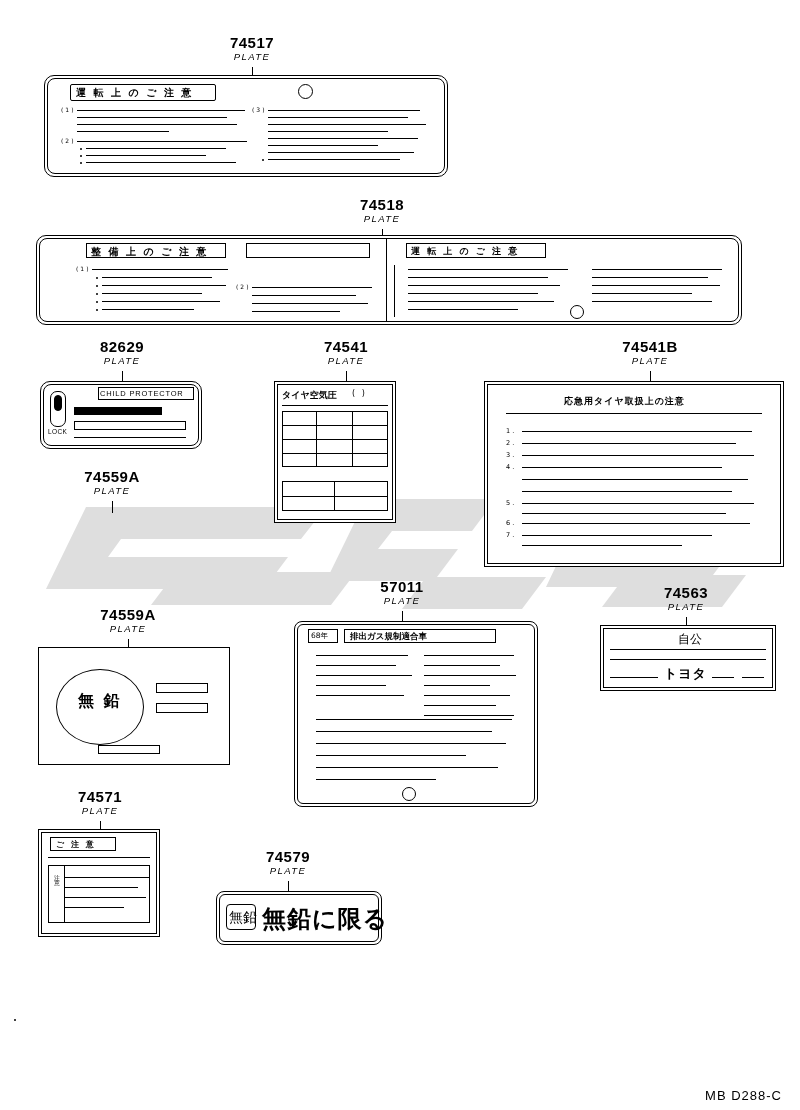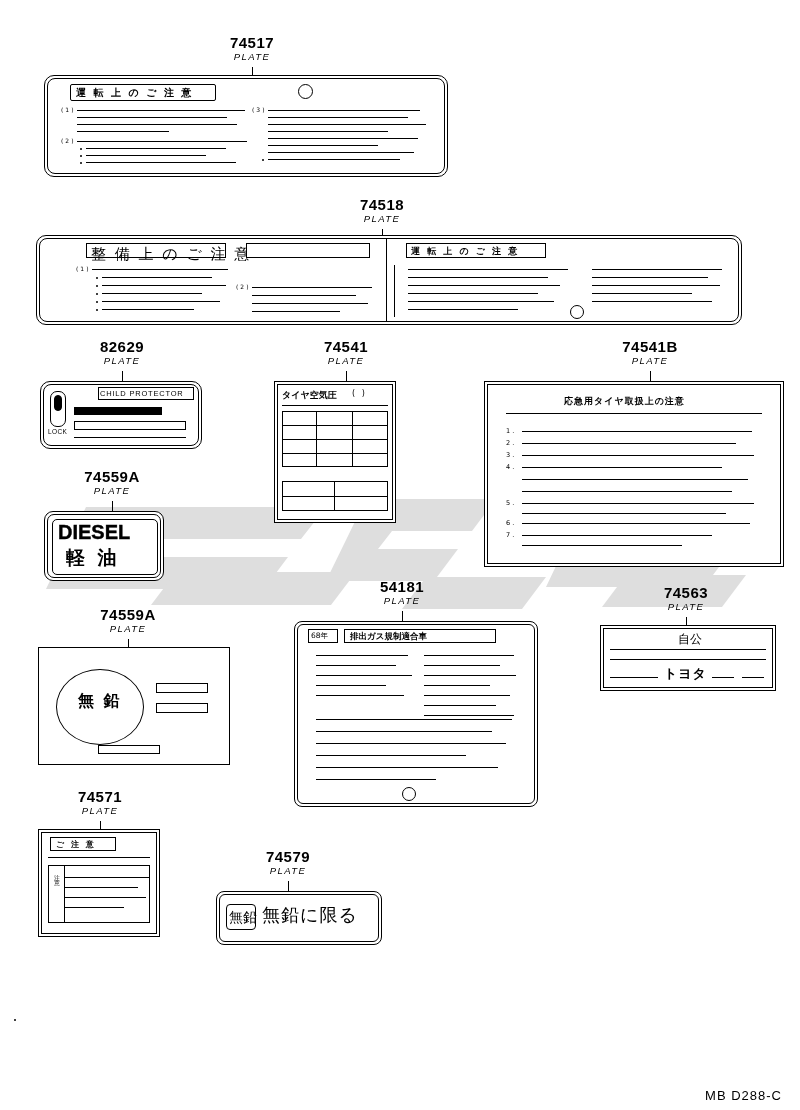--- a/index.html
+++ b/index.html
@@ -122,21 +122,21 @@
     <span class="sub">PLATE</span>
   </div>
   <div class="leader" style="left:376px;top:212px;height:18px;"></div>
 
   <div class="plate" style="left:30px;top:218px;width:706px;height:90px;">
     <div class="outer" style="border-radius:10px;"></div>
     <div class="inner" style="border-radius:8px;"></div>
     <div class="vline" style="left:350px;top:4px;height:82px;"></div>
 
     <div class="boxed" style="left:50px;top:8px;width:140px;height:15px;"></div>
-    <div class="jp" style="left:55px;top:10px;font-size:15px;font-weight:normal;">整 備 上 の ご 注 意</div>
+    <div class="jp" style="left:55px;top:10px;font-size:10px;font-weight:bold;">整 備 上 の ご 注 意</div>
     <div class="boxed" style="left:210px;top:8px;width:124px;height:15px;"></div>
 
     <div class="jp" style="left:40px;top:30px;font-size:6px;">(1)</div>
     <div class="rline" style="left:56px;top:34px;width:136px;"></div>
     <div class="rline" style="left:66px;top:42px;width:110px;"></div>
     <div class="rline" style="left:66px;top:50px;width:124px;"></div>
     <div class="rline" style="left:66px;top:58px;width:100px;"></div>
     <div class="rline" style="left:66px;top:66px;width:118px;"></div>
     <div class="rline" style="left:66px;top:74px;width:92px;"></div>
     <div class="dot" style="left:60px;top:42px;"></div>
@@ -247,45 +247,38 @@
     <div class="rline" style="left:38px;top:154px;width:190px;"></div>
     <div class="rline" style="left:38px;top:164px;width:160px;"></div>
   </div>
 
   <div class="callout" style="left:46px;top:452px;width:120px;">
     <span class="num">74559A</span>
     <span class="sub">PLATE</span>
   </div>
   <div class="leader" style="left:106px;top:484px;height:12px;"></div>
 
-  <div class="plate" style="left:38px;top:494px;width:120px;height:70px;">
-    <div class="outer" style="border-radius:9px;"></div>
-    <div class="inner" style="border-radius:7px;"></div>
-    <div style="position:absolute;left:8px;top:8px;width:104px;height:54px;border:1.6px solid #000;border-radius:5px;"></div>
-    <div class="jp" style="left:14px;top:10px;font-size:20px;font-weight:bold;letter-spacing:0px;font-family:'Liberation Sans',sans-serif;-webkit-text-stroke:0.4px #000;">DIESEL</div>
-    <div class="jp" style="left:22px;top:34px;font-size:19px;font-weight:bold;letter-spacing:3px;">軽 油</div>
-  </div>
 
   <div class="callout" style="left:62px;top:590px;width:120px;">
     <span class="num">74559A</span>
     <span class="sub">PLATE</span>
   </div>
   <div class="leader" style="left:122px;top:622px;height:10px;"></div>
 
   <div class="plate" style="left:32px;top:630px;width:192px;height:118px;">
     <div class="outer"></div>
     <div class="circ" style="left:18px;top:22px;width:86px;height:74px;"></div>
     <div class="jp" style="left:40px;top:44px;font-size:16px;font-weight:bold;letter-spacing:2px;">無 鉛</div>
     <div class="boxed" style="left:118px;top:36px;width:52px;height:10px;"></div>
     <div class="boxed" style="left:118px;top:56px;width:52px;height:10px;"></div>
     <div class="boxed" style="left:60px;top:98px;width:62px;height:9px;"></div>
   </div>
 
   <div class="callout" style="left:336px;top:562px;width:120px;">
-    <span class="num">54181</span>
+    <span class="num">57011</span>
     <span class="sub">PLATE</span>
   </div>
   <div class="leader" style="left:396px;top:594px;height:12px;"></div>
 
   <div class="plate" style="left:288px;top:604px;width:244px;height:186px;">
     <div class="outer" style="border-radius:8px;"></div>
     <div class="inner" style="border-radius:6px;"></div>
     <div class="boxed" style="left:14px;top:8px;width:30px;height:14px;"></div>
     <div class="jp" style="left:17px;top:10px;font-size:7.5px;letter-spacing:0px;">68年</div>
     <div class="boxed" style="left:50px;top:8px;width:152px;height:14px;"></div>
@@ -357,19 +350,19 @@
     <span class="num">74579</span>
     <span class="sub">PLATE</span>
   </div>
   <div class="leader" style="left:282px;top:864px;height:12px;"></div>
 
   <div class="plate" style="left:210px;top:874px;width:166px;height:54px;">
     <div class="outer" style="border-radius:8px;"></div>
     <div class="inner" style="border-radius:6px;"></div>
     <div class="boxed" style="left:10px;top:13px;width:30px;height:26px;border-radius:4px;border-width:1.4px;"></div>
     <div class="jp" style="left:13px;top:18px;font-size:14px;letter-spacing:0px;">無鉛</div>
-    <div class="jp" style="left:46px;top:12px;font-size:18px;font-weight:normal;letter-spacing:1px;">無鉛に限る</div>
+    <div class="jp" style="left:46px;top:12px;font-size:24px;font-weight:bold;letter-spacing:1px;">無鉛に限る</div>
   </div>
 
   <div class="footer">MB D288-C</div>
   <div class="dot" style="left:8px;top:1002px;"></div>
 
 </div>
 
 </body></html>

